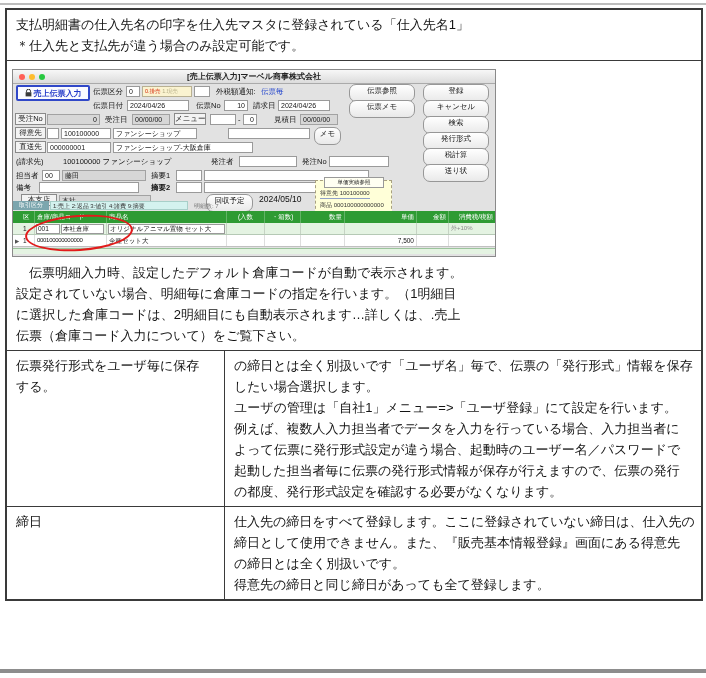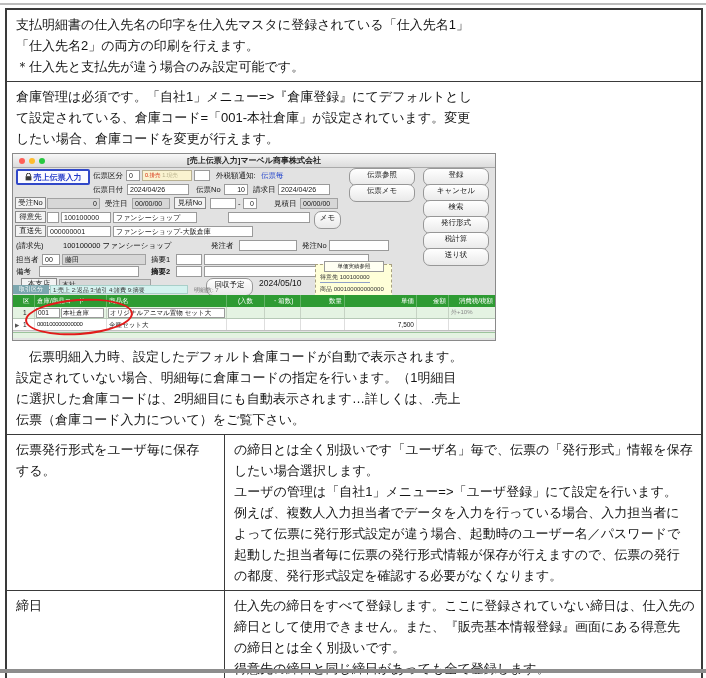--- a/index.html
+++ b/index.html
@@ -81,32 +81,26 @@
 </head>
 <body>
 
 <div class="topline"></div>
 
 <div class="doc">
 
   <div class="drow">
     <div class="ddesc">
         <div class="ln">支払明細書の仕入先名の印字を仕入先マスタに登録されている「仕入先名1」</div>
-        <div class="ln">「仕入先名2」の両方の印刷を行えます。</div>
         <div class="ln">＊仕入先と支払先が違う場合のみ設定可能です。</div>
       </div>
   </div>
 
   <div class="drow">
     <div class="ddesc">
-      <div>
-          <div class="ln">倉庫管理は必須です。「自社1」メニュー=&gt;『倉庫登録』にてデフォルトとし</div>
-          <div class="ln">て設定されている、倉庫コード=「001-本社倉庫」が設定されています。変更</div>
-          <div class="ln">したい場合、倉庫コードを変更が行えます。</div>
-        </div>
 
       <div class="shotwin">
         <div class="tbar">
           <span class="tl r"></span>
           <span class="tl y"></span>
           <span class="tl g"></span>
           <div class="ttitle">[売上伝票入力]マーベル商事株式会社</div>
         </div>
 
         <div class="modebox">
@@ -127,21 +121,21 @@
         <span class="box" style="left:114px;top:30px;width:62px;">2024/04/26</span>
         <span class="lbl" style="left:183px;top:30px;">伝票No</span>
         <span class="box rt" style="left:211px;top:30px;width:24px;">10</span>
         <span class="lbl" style="left:240px;top:30px;">請求日</span>
         <span class="box" style="left:265px;top:30px;width:52px;">2024/04/26</span>
 
         <span class="lbx" style="left:2px;top:43px;width:31px;">受注No</span>
         <span class="box gbox rt" style="left:34px;top:44px;width:53px;">0</span>
         <span class="lbl" style="left:92px;top:44px;">受注日</span>
         <span class="box gbox" style="left:119px;top:44px;width:38px;">00/00/00</span>
-        <span class="lbx" style="left:161px;top:43px;width:32px;">見積No</span>
+        <span class="lbx" style="left:161px;top:43px;width:32px;">メニュー</span>
         <span class="box" style="left:197px;top:44px;width:26px;"></span>
         <span class="lbl" style="left:225px;top:44px;">-</span>
         <span class="box rt" style="left:230px;top:44px;width:14px;">0</span>
         <span class="lbl" style="left:261px;top:44px;">見積日</span>
         <span class="box gbox" style="left:287px;top:44px;width:38px;">00/00/00</span>
 
         <span class="lbx" style="left:2px;top:57px;width:31px;">得意先</span>
         <span class="box" style="left:34px;top:58px;width:12px;"></span>
         <span class="box" style="left:48px;top:58px;width:50px;">100100000</span>
         <span class="box" style="left:100px;top:58px;width:84px;">ファンシーショップ</span>

